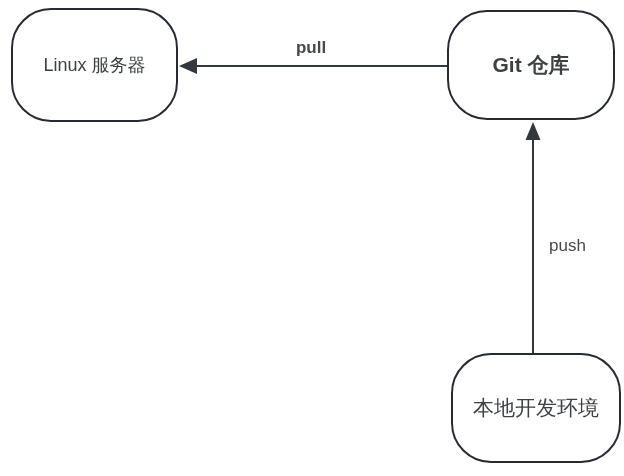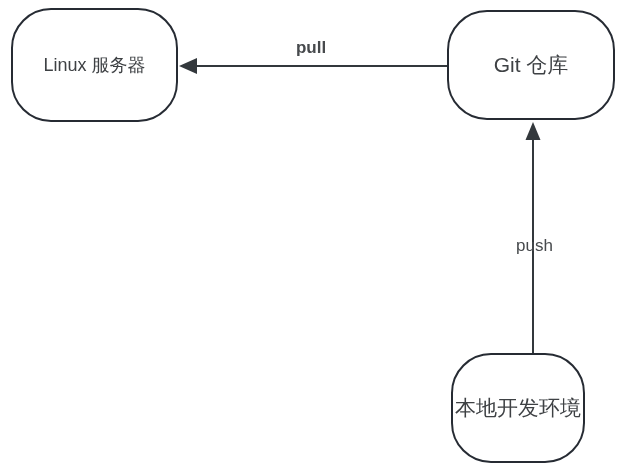--- a/index.html
+++ b/index.html
@@ -50,41 +50,42 @@
   .node-linux {
     left: 11px; top: 8px;
     width: 167px; height: 114px;
     font-size: 18px;
     row-gap: 24px;
   }
   .node-git {
     left: 447px; top: 10px;
     width: 168px; height: 110px;
     font-size: 21px;
+    font-weight: bold;
   }
   .node-local {
     left: 451px; top: 353px;
-    width: 134px; height: 110px;
+    width: 170px; height: 110px;
     font-size: 21px;
   }
   .node-line { line-height: 1.15; }
   .edge-label {
     position: absolute;
     font-size: 17px;
     line-height: 1.2;
     color: var(--edge-label-text);
     white-space: nowrap;
   }
   .label-pull {
     left: 311px; top: 38px;
     transform: translateX(-50%);
     font-weight: bold;
   }
   .label-push {
-    left: 516px; top: 236px;
+    left: 549px; top: 236px;
   }
 </style>
 </head>
 <body>
 
 <div class="canvas">
 
   <svg class="edges-layer" width="624" height="476" viewBox="0 0 624 476" aria-hidden="true">
 
     <line class="edge-line" x1="447" y1="66" x2="196" y2="66"></line>

